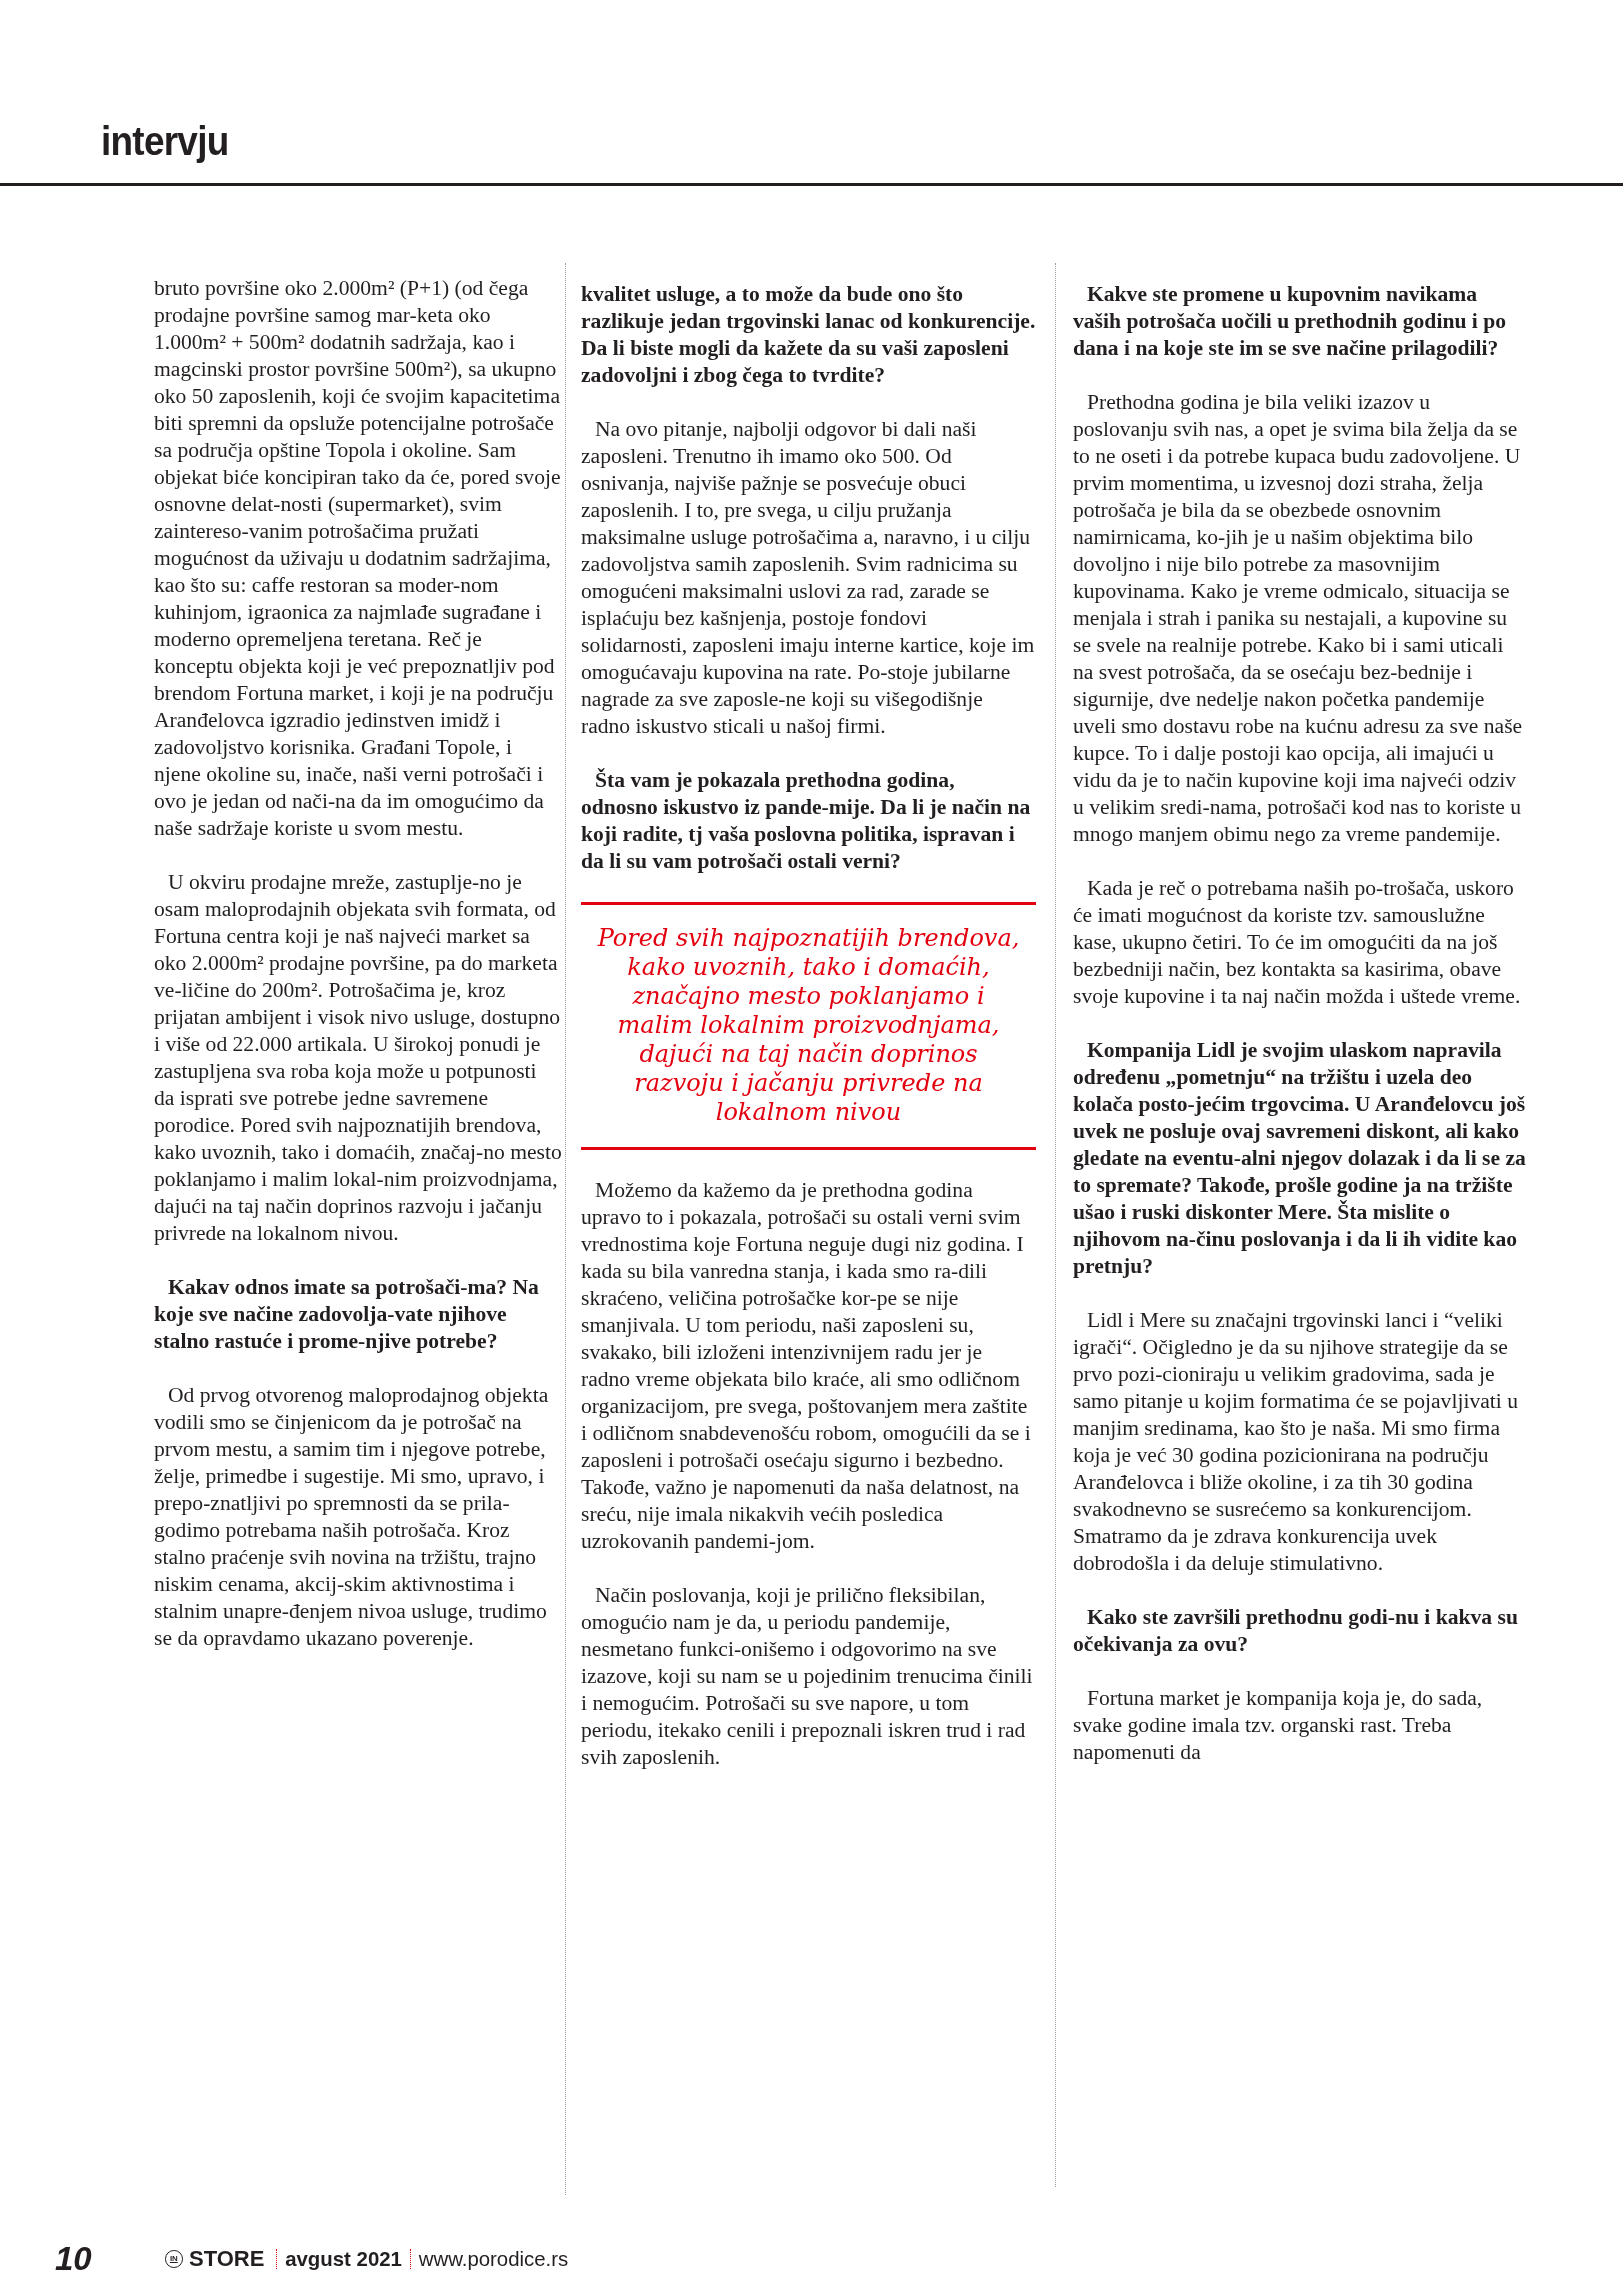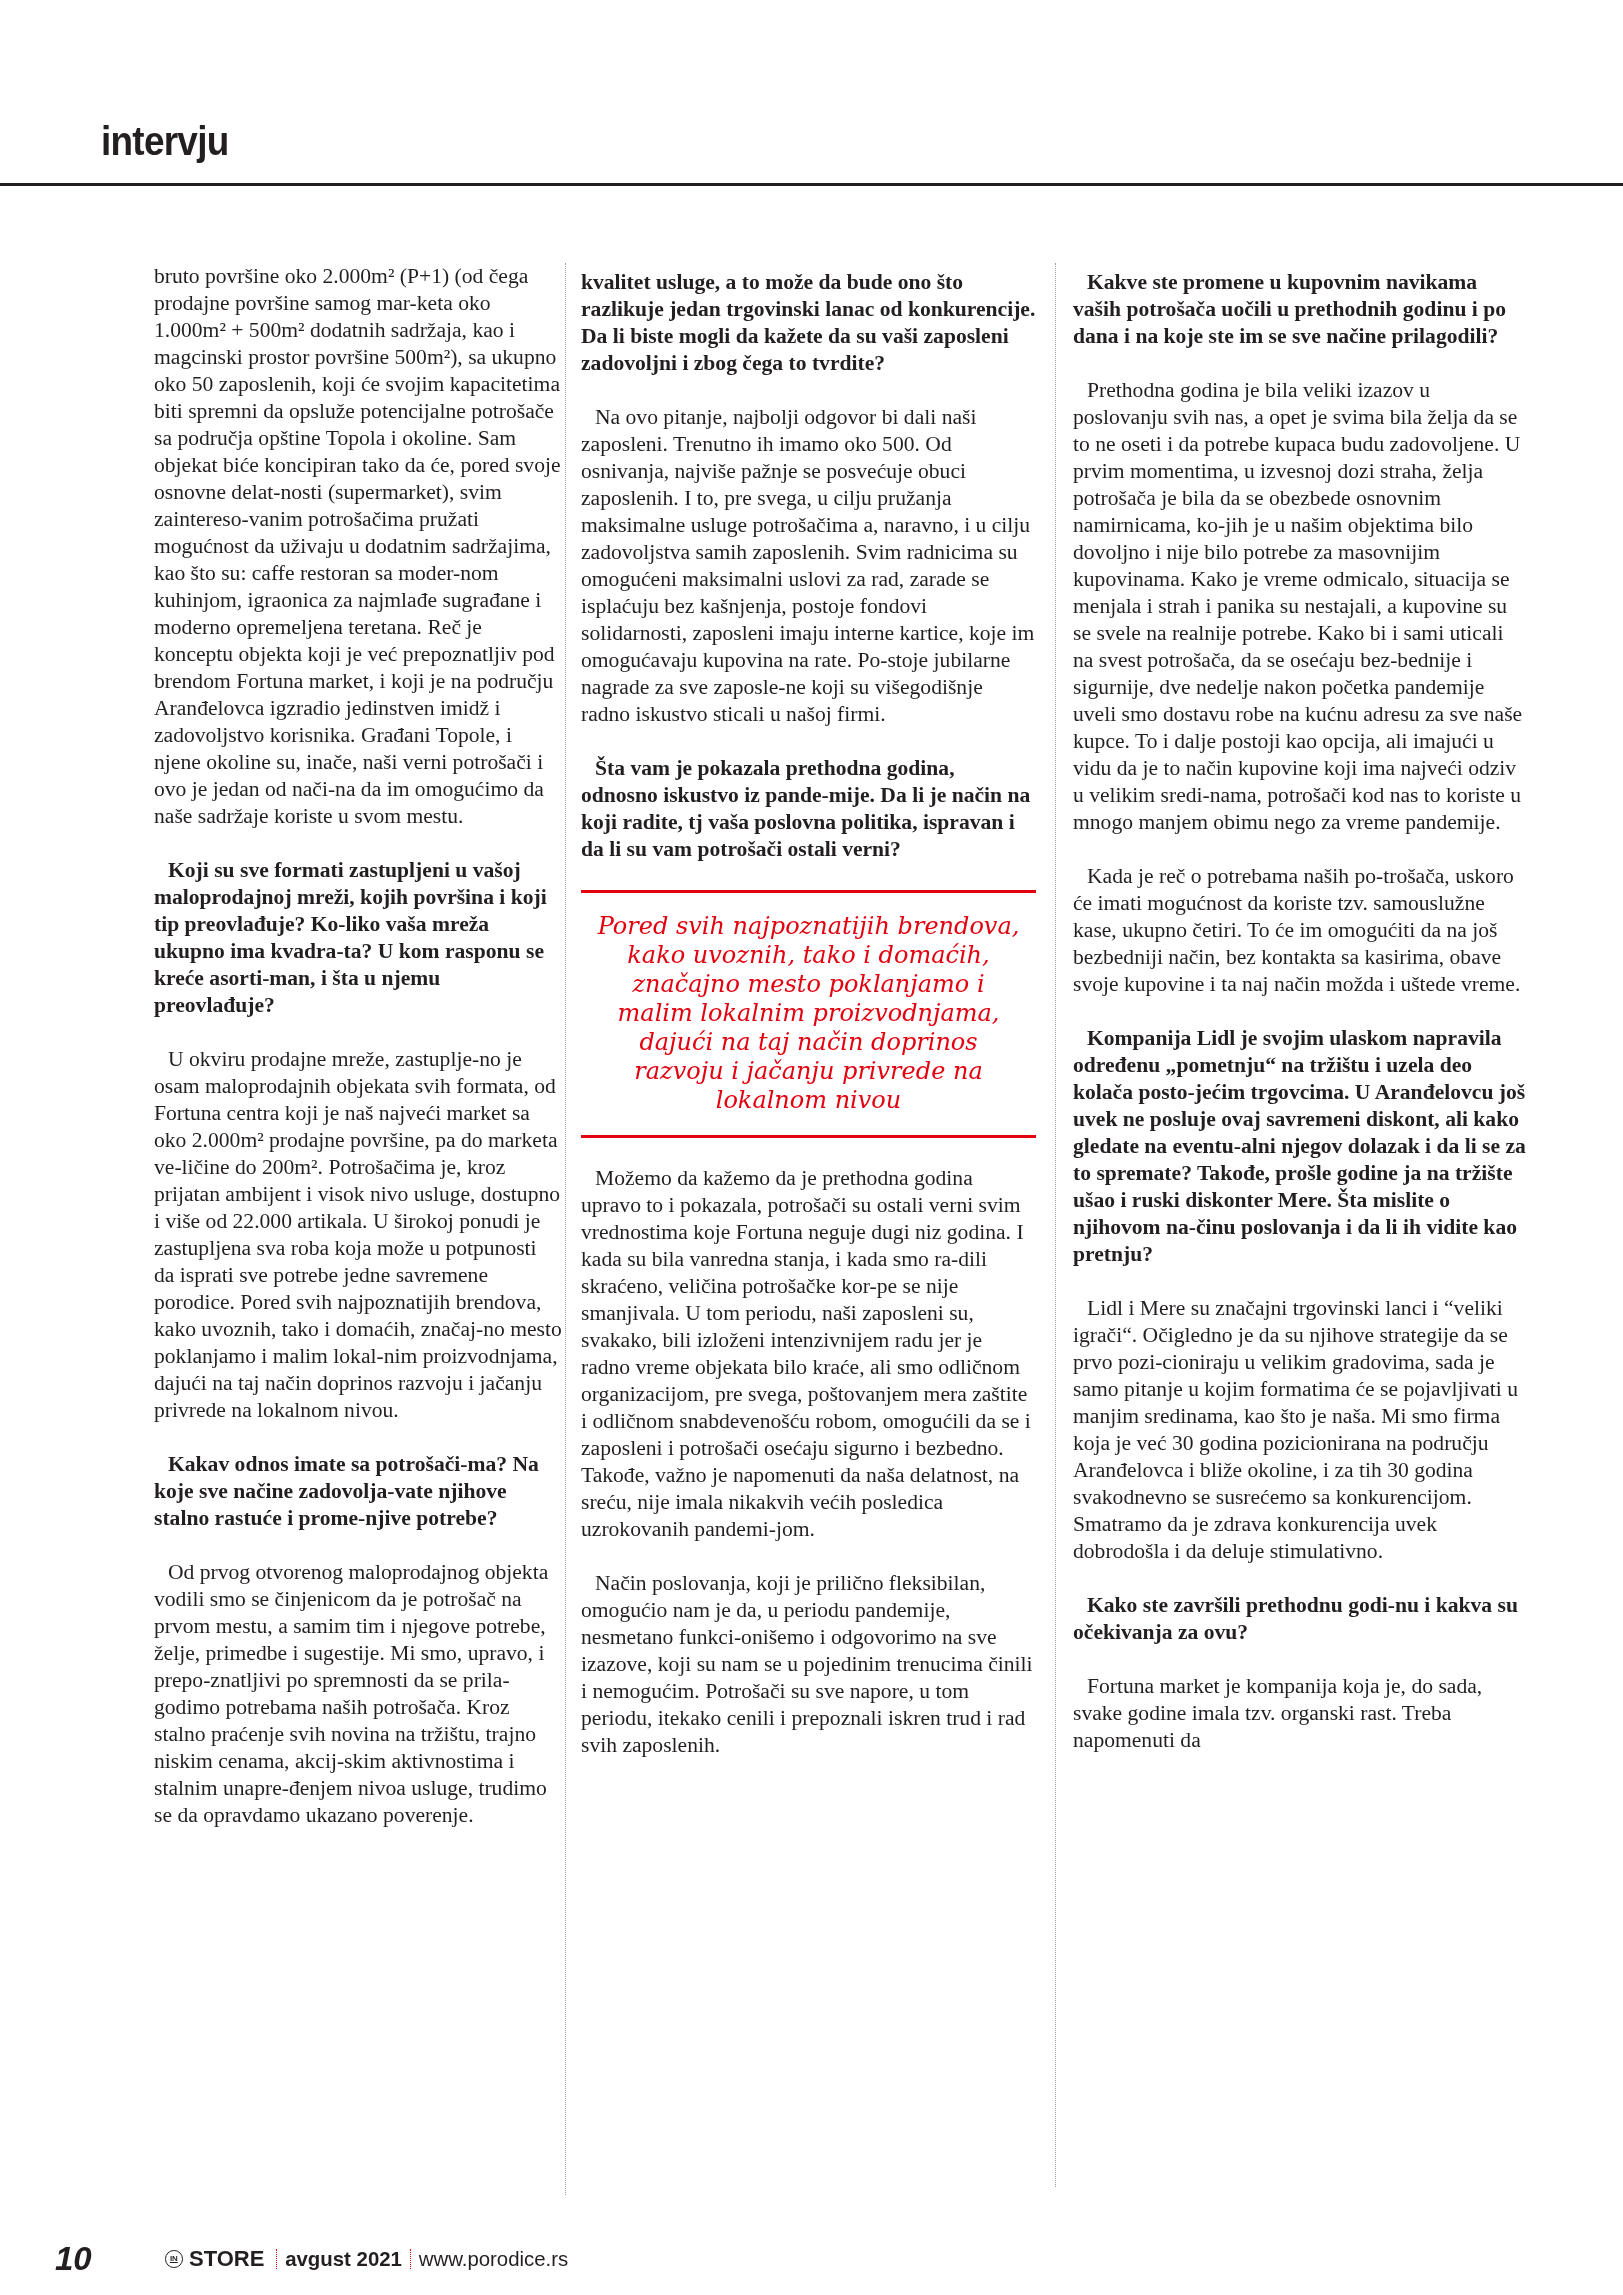--- a/index.html
+++ b/index.html
@@ -14,21 +14,21 @@
     position: absolute; top: 259px; width: 440px;
     font-family: "Liberation Serif", serif; font-size: 21.6px; line-height: 27px;
     color: #231f20;
   }
   .col1 { left: 154px; width: 408px; }
   .col2 { left: 581px; width: 455px; top: 265px; }
   .col3 { left: 1073px; width: 455px; top: 265px; }
   .divider { position: absolute; top: 263px; height: 1366px; border-left: 1.6px dotted #9a9a9a; width: 0; }
   .divider.d1 { left: 565px; height: 1932px; }
   .divider.d2 { left: 1055px; height: 1924px; }
-  p { margin: 4px 0 27px 0; text-indent: 14px; }
+  p { margin: 16px 0 27px 0; text-indent: 14px; }
   p.noindent { text-indent: 0; }
   p.q { font-weight: 700; }
   .pullquote {
     margin: 23.6px 0 27px 0; border-top: 3.9px solid #e3000f; border-bottom: 3.9px solid #e3000f;
     padding: 19px 12.6px 20.4px 12.6px; text-align: center; color: #e3000f;
     font-family: "DejaVu Serif", serif; font-style: italic; font-size: 24px; line-height: 29px;
   }
   .footer { position: absolute; left: 55px; top: 2240px; font-family: "Liberation Sans", sans-serif; display: flex; align-items: center; }
   .page-num { font-weight: 700; font-size: 33px; width: 110px; font-style: italic; }
   .logo-mark { display: inline-block; width: 15.7px; height: 15.7px; border: 1.6px solid #231f20; border-radius: 50%; font-size: 7.9px; line-height: 15.7px; text-align: center; font-weight: 700; margin-right: 6.3px; text-decoration: underline; }
@@ -41,21 +41,20 @@
 <body>
 
 <div class="section-title">intervju</div>
 <div class="top-rule"></div>
 
 <div class="divider d1"></div>
 <div class="divider d2"></div>
 
 <div class="col col1">
   <p class="noindent">bruto površine oko 2.000m² (P+1) (od čega prodajne površine samog mar-keta oko 1.000m² + 500m² dodatnih sadržaja, kao i magcinski prostor površine 500m²), sa ukupno oko 50 zaposlenih, koji će svojim kapacitetima biti spremni da opsluže potencijalne potrošače sa područja opštine Topola i okoline. Sam objekat biće koncipiran tako da će, pored svoje osnovne delat-nosti (supermarket), svim zaintereso-vanim potrošačima pružati mogućnost da uživaju u dodatnim sadržajima, kao što su: caffe restoran sa moder-nom kuhinjom, igraonica za najmlađe sugrađane i moderno opremeljena teretana. Reč je konceptu objekta koji je već prepoznatljiv pod brendom Fortuna market, i koji je na području Aranđelovca igzradio jedinstven imidž i zadovoljstvo korisnika. Građani Topole, i njene okoline su, inače, naši verni potrošači i ovo je jedan od nači-na da im omogućimo da naše sadržaje koriste u svom mestu.</p>
-  <p class="q">Koji su sve formati zastupljeni u vašoj maloprodajnoj mreži, kojih površina i koji tip preovlađuje? Ko-liko vaša mreža ukupno ima kvadra-ta? U kom rasponu se kreće asorti-man, i šta u njemu preovlađuje?</p>
   <p>U okviru prodajne mreže, zastuplje-no je osam maloprodajnih objekata svih formata, od Fortuna centra koji je naš najveći market sa oko 2.000m² prodajne površine, pa do marketa ve-ličine do 200m². Potrošačima je, kroz prijatan ambijent i visok nivo usluge, dostupno i više od 22.000 artikala. U širokoj ponudi je zastupljena sva roba koja može u potpunosti da isprati sve potrebe jedne savremene porodice. Pored svih najpoznatijih brendova, kako uvoznih, tako i domaćih, značaj-no mesto poklanjamo i  malim lokal-nim proizvodnjama, dajući na taj način doprinos razvoju i jačanju privrede na lokalnom nivou.</p>
   <p class="q">Kakav odnos imate sa potrošači-ma? Na koje sve načine zadovolja-vate njihove stalno rastuće i prome-njive potrebe?</p>
   <p>Od prvog otvorenog maloprodajnog objekta vodili smo se činjenicom da je potrošač na prvom mestu, a samim tim i njegove potrebe, želje, primedbe i sugestije. Mi smo, upravo, i prepo-znatljivi po spremnosti da se prila-godimo potrebama naših potrošača. Kroz stalno praćenje svih novina na tržištu, trajno niskim cenama, akcij-skim aktivnostima i stalnim unapre-đenjem nivoa usluge, trudimo se da opravdamo ukazano poverenje.</p>
 </div>
 
 <div class="col col2">
   <p class="q noindent">kvalitet usluge, a to može da bude ono što razlikuje jedan trgovinski lanac od konkurencije. Da li biste mogli da kažete da su vaši zaposleni zadovoljni i zbog čega to tvrdite?</p>
   <p>Na ovo pitanje, najbolji odgovor bi dali naši zaposleni. Trenutno ih imamo oko 500. Od osnivanja, najviše pažnje se posvećuje obuci zaposlenih. I to, pre svega, u cilju pružanja maksimalne usluge potrošačima a, naravno, i u cilju zadovoljstva samih zaposlenih. Svim radnicima su omogućeni maksimalni uslovi za rad, zarade se isplaćuju bez kašnjenja, postoje fondovi solidarnosti, zaposleni imaju interne kartice, koje im omogućavaju kupovina na rate. Po-stoje jubilarne nagrade za sve zaposle-ne koji su višegodišnje radno iskustvo sticali u našoj firmi.</p>
   <p class="q">Šta vam je pokazala prethodna godina, odnosno iskustvo iz pande-mije. Da li je način na koji radite, tj vaša poslovna politika, ispravan i da li su vam potrošači ostali verni?</p>
   <div class="pullquote">Pored svih najpoznatijih brendova, kako uvoznih, tako i domaćih, značajno mesto poklanjamo i  malim lokalnim proizvodnjama, dajući na taj način doprinos razvoju i jačanju privrede na lokalnom nivou</div>

